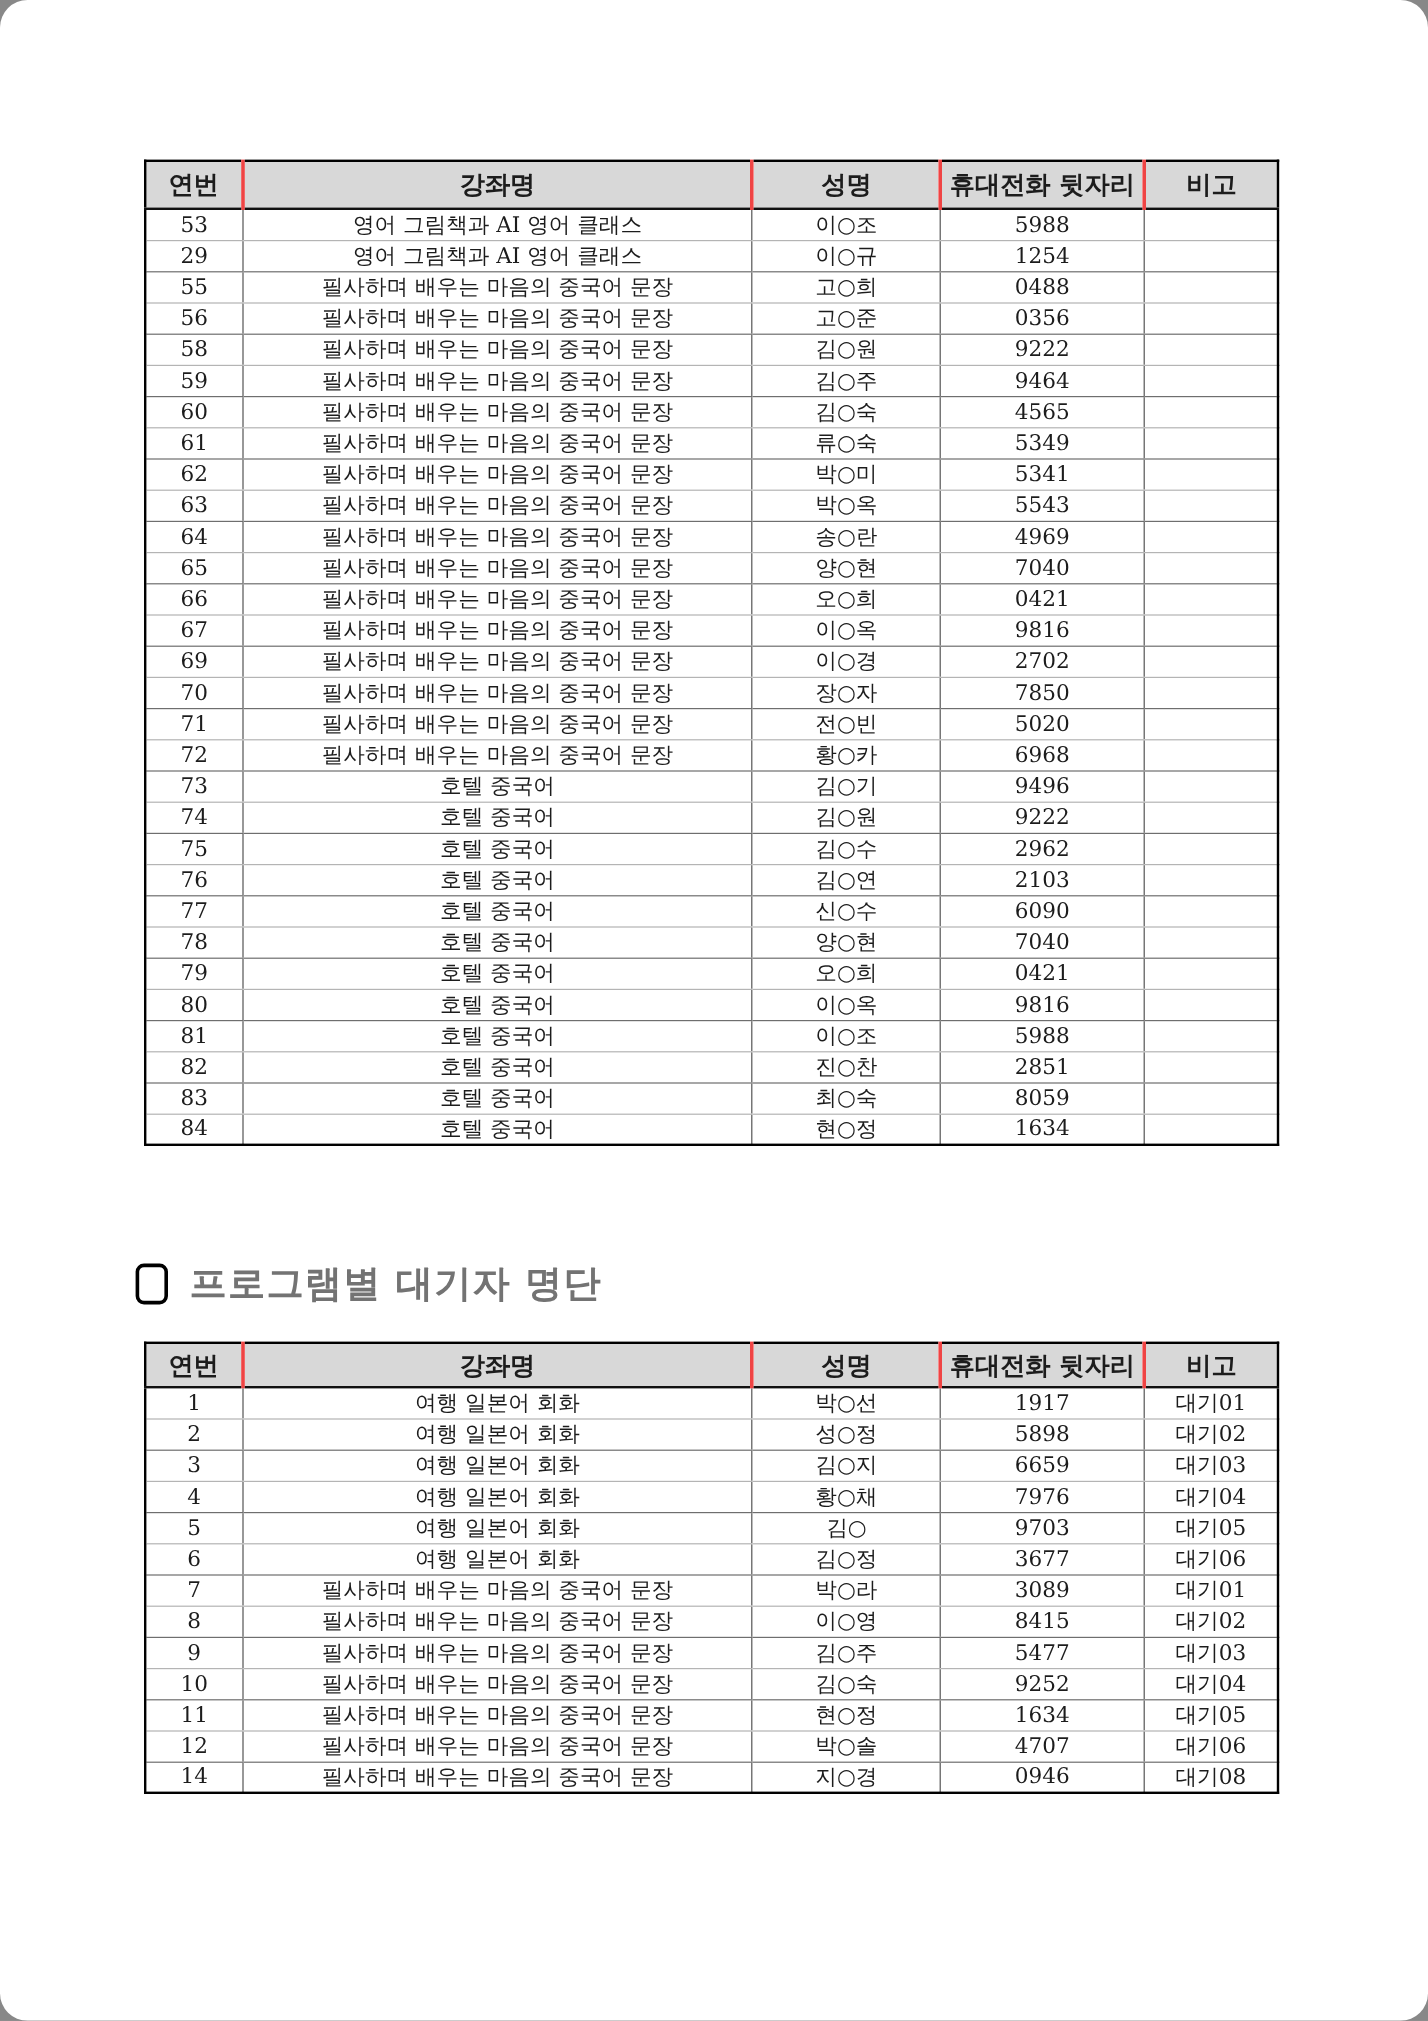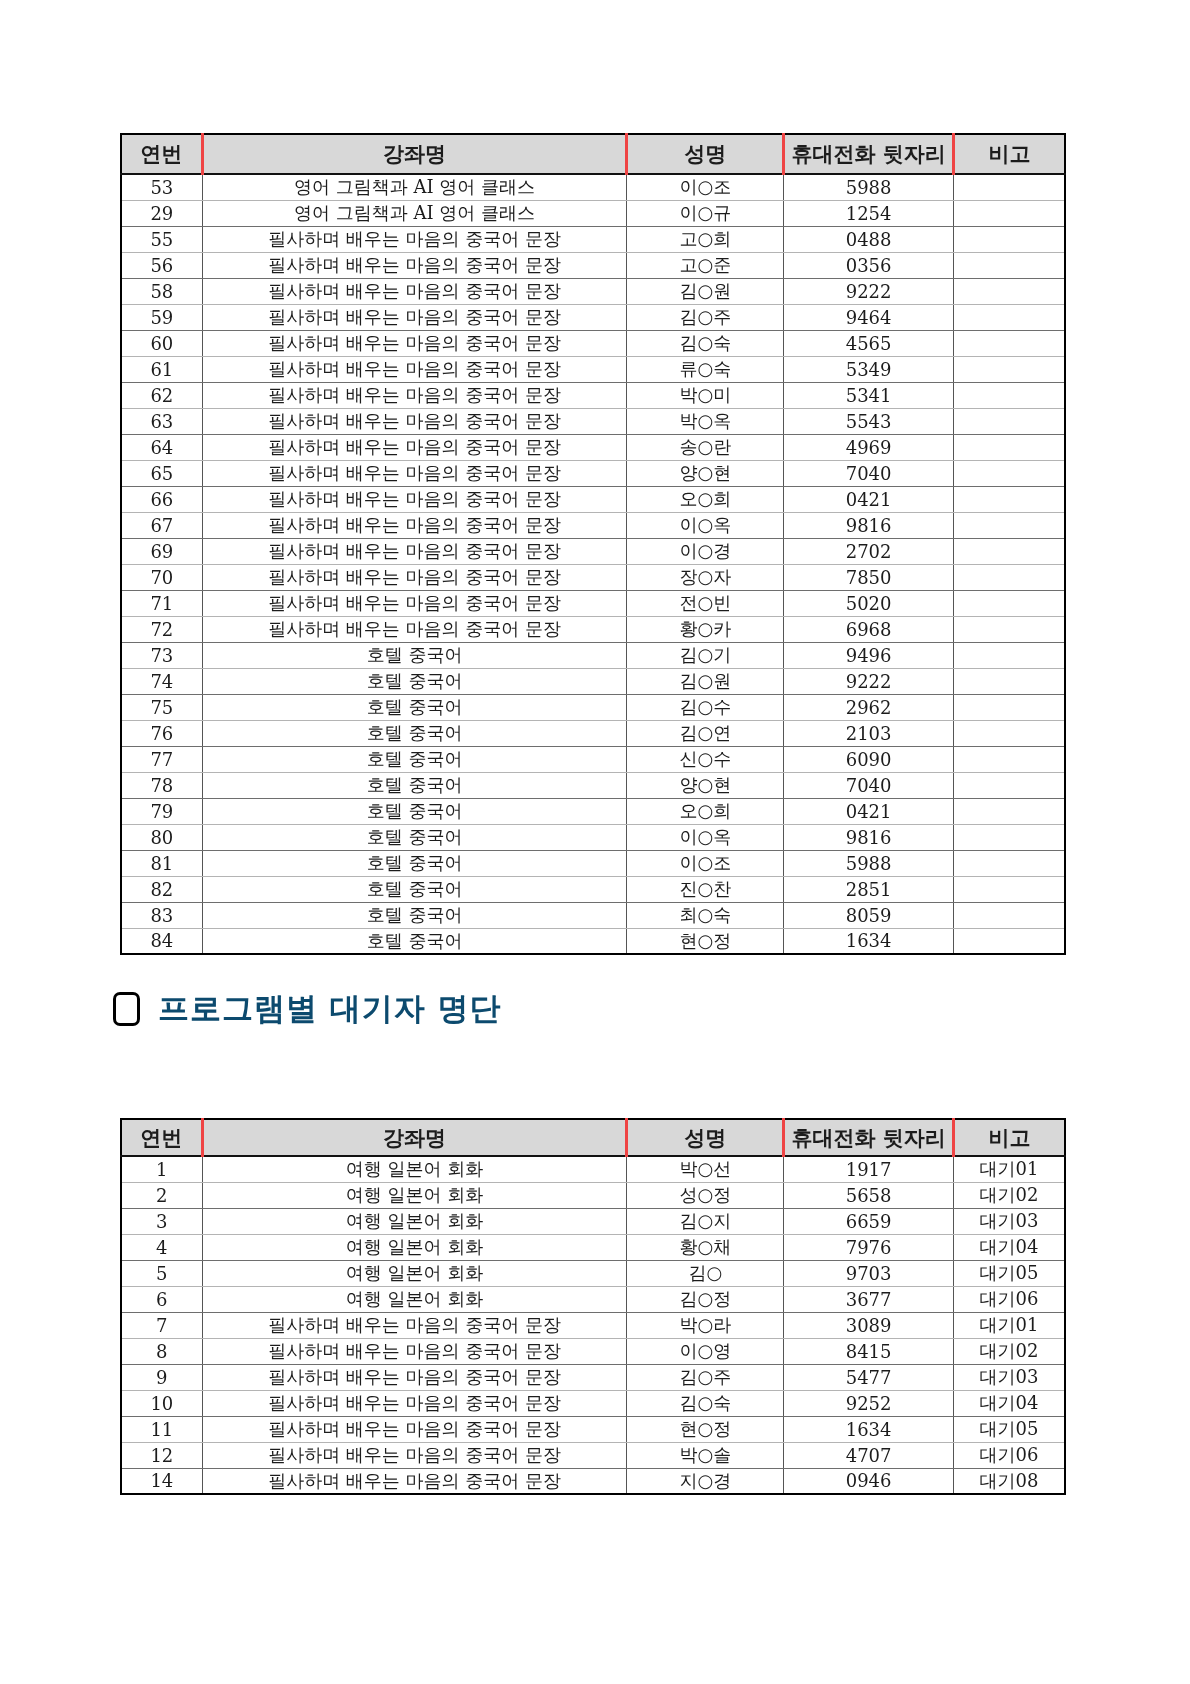--- a/index.html
+++ b/index.html
@@ -6,20 +6,21 @@
   html, body { background: #888; }
   .page {
     position: relative;
     width: 1190px;
     height: 1684px;
     background: #ffffff;
     font-family: "DejaVu Serif", "Liberation Serif", serif;
     color: #1c1c1c;
     margin: 0 auto;
     overflow: hidden;
+    border-radius: 23px;
   }
   table.roster {
     position: absolute;
     left: 120px;
     width: 946px;
     border-collapse: collapse;
     table-layout: fixed;
     border: 2px solid #000;
   }
   #enrolled-table { top: 133px; }
@@ -51,29 +52,29 @@
   table.roster tbody tr:last-child td { border-bottom: none; }
   
   table.roster col:nth-child(1) { width: 8.6%; }
   table.roster col:nth-child(2) { width: 45.0%; }
   table.roster col:nth-child(3) { width: 16.6%; }
   table.roster col:nth-child(4) { width: 18.0%; }
   table.roster col:nth-child(5) { width: 11.8%; }
   .section-title {
     position: absolute;
     left: 113px;
-    top: 988px;
+    top: 1049px;
     display: flex;
     align-items: center;
     gap: 18px;
     font-family: "DejaVu Sans", "Liberation Sans", sans-serif;
     font-weight: bold;
     font-size: 31px;
     letter-spacing: 1px;
-    color: #0c4a6e;
+    color: #737373;
   }
   .square-bullet {
     display: inline-block;
     width: 27px;
     height: 34px;
     border: 3px solid #000;
     border-radius: 7px;
     background: #fff;
   }
 </style>
@@ -340,21 +341,21 @@
           <td>1</td>
           <td>여행 일본어 회화</td>
           <td>박○선</td>
           <td>1917</td>
           <td>대기01</td>
         </tr>
         <tr>
           <td>2</td>
           <td>여행 일본어 회화</td>
           <td>성○정</td>
-          <td>5658</td>
+          <td>5898</td>
           <td>대기02</td>
         </tr>
         <tr>
           <td>3</td>
           <td>여행 일본어 회화</td>
           <td>김○지</td>
           <td>6659</td>
           <td>대기03</td>
         </tr>
         <tr>

